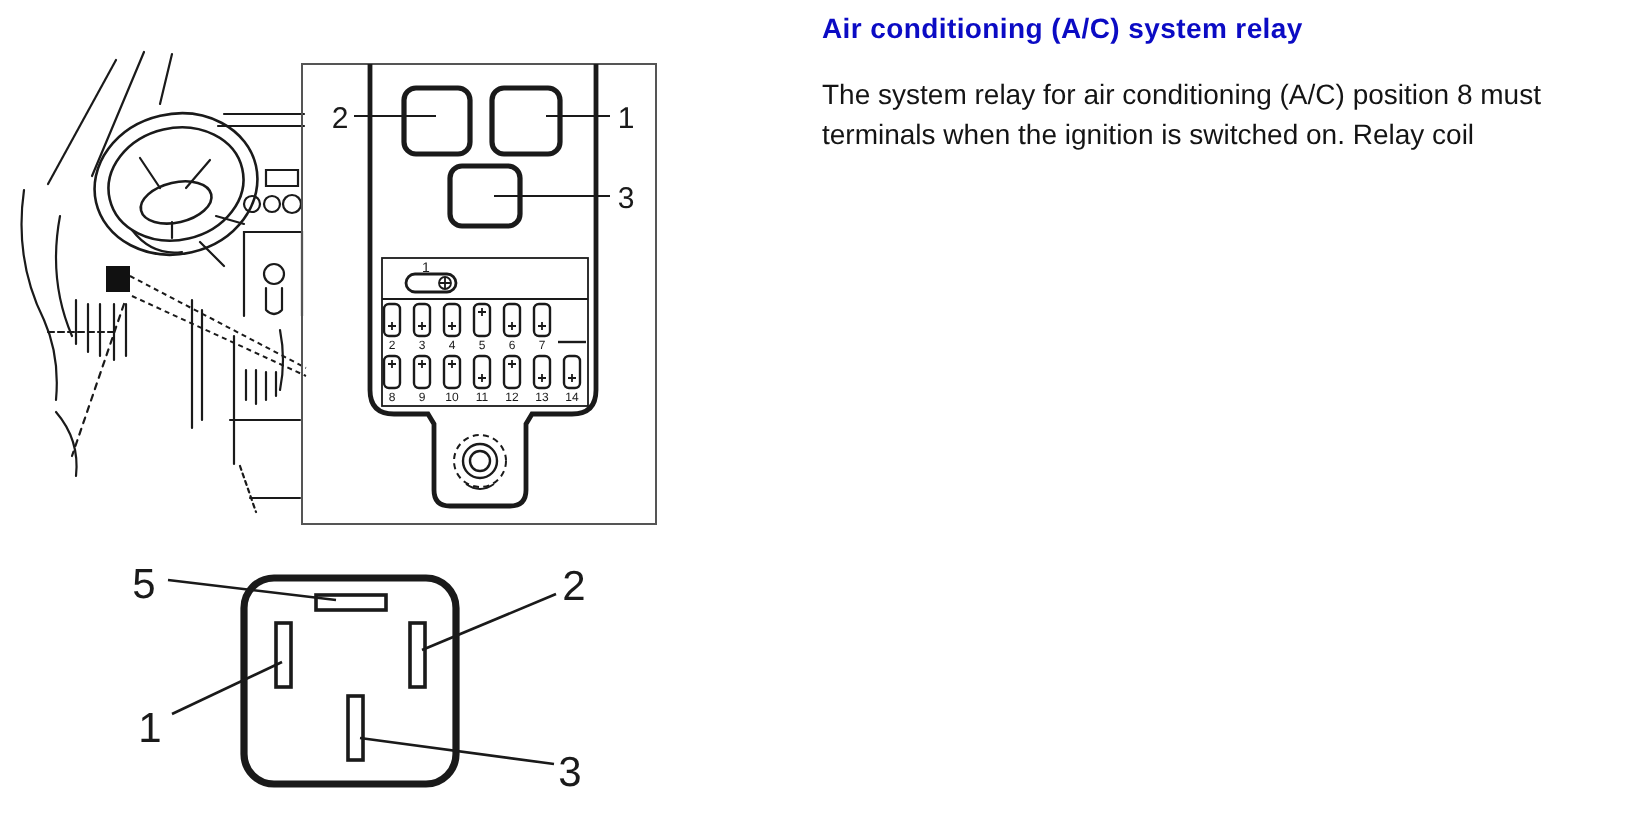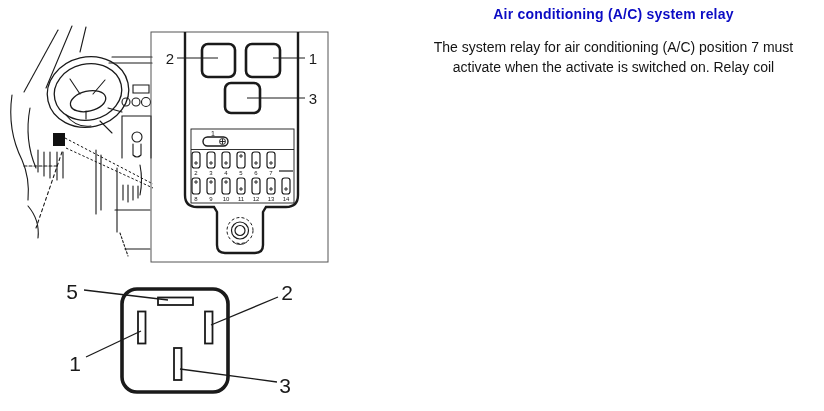--- a/index.html
+++ b/index.html
@@ -1,21 +1,21 @@
 <!DOCTYPE html>
 <html><head>
 <meta charset="utf-8">
 <style>
   html,body{margin:0;padding:0;background:#f2f2f2;}
   .page{
     position:relative;width:824px;height:411px;background:#ffffff;
     font-family:"Liberation Sans",sans-serif;color:#1a1a1a;overflow:hidden;
   }
   svg{position:absolute;overflow:visible;}
-  .article{position:absolute;left:411px;top:6px;width:405px;text-align:center;}
+  .article{position:absolute;left:411px;top:6px;width:405px;}
   .article h1{
     margin:0;font-size:14px;font-weight:bold;color:#0b0bc4;
     letter-spacing:.2px;line-height:17px;
   }
   .article p{
     margin:15px 0 0 0;font-size:14px;line-height:19.5px;color:#141414;
     letter-spacing:0px;
   }
   .k{stroke:#1a1a1a;fill:none;}
   .thin{stroke-width:1;}
@@ -181,18 +181,18 @@
 
     <text x="72" y="299" font-size="21" text-anchor="middle">5</text>
     <text x="287" y="300" font-size="21" text-anchor="middle">2</text>
     <text x="75" y="371" font-size="21" text-anchor="middle">1</text>
     <text x="285" y="393" font-size="21" text-anchor="middle">3</text>
   </svg>
 
   <div class="article">
     <h1>Air conditioning (A/C) system relay</h1>
     <p>
-      <span>The system relay for air conditioning (A/C) position 7 must</span><br>
-      <span>activate when the activate is switched on. Relay coil</span><br>
+      <span>The system relay for air conditioning (A/C) position 8 must</span><br>
+      <span>terminals when the ignition is switched on. Relay coil</span><br>
     </p>
   </div>
 
 </div>
 
 </body></html>

